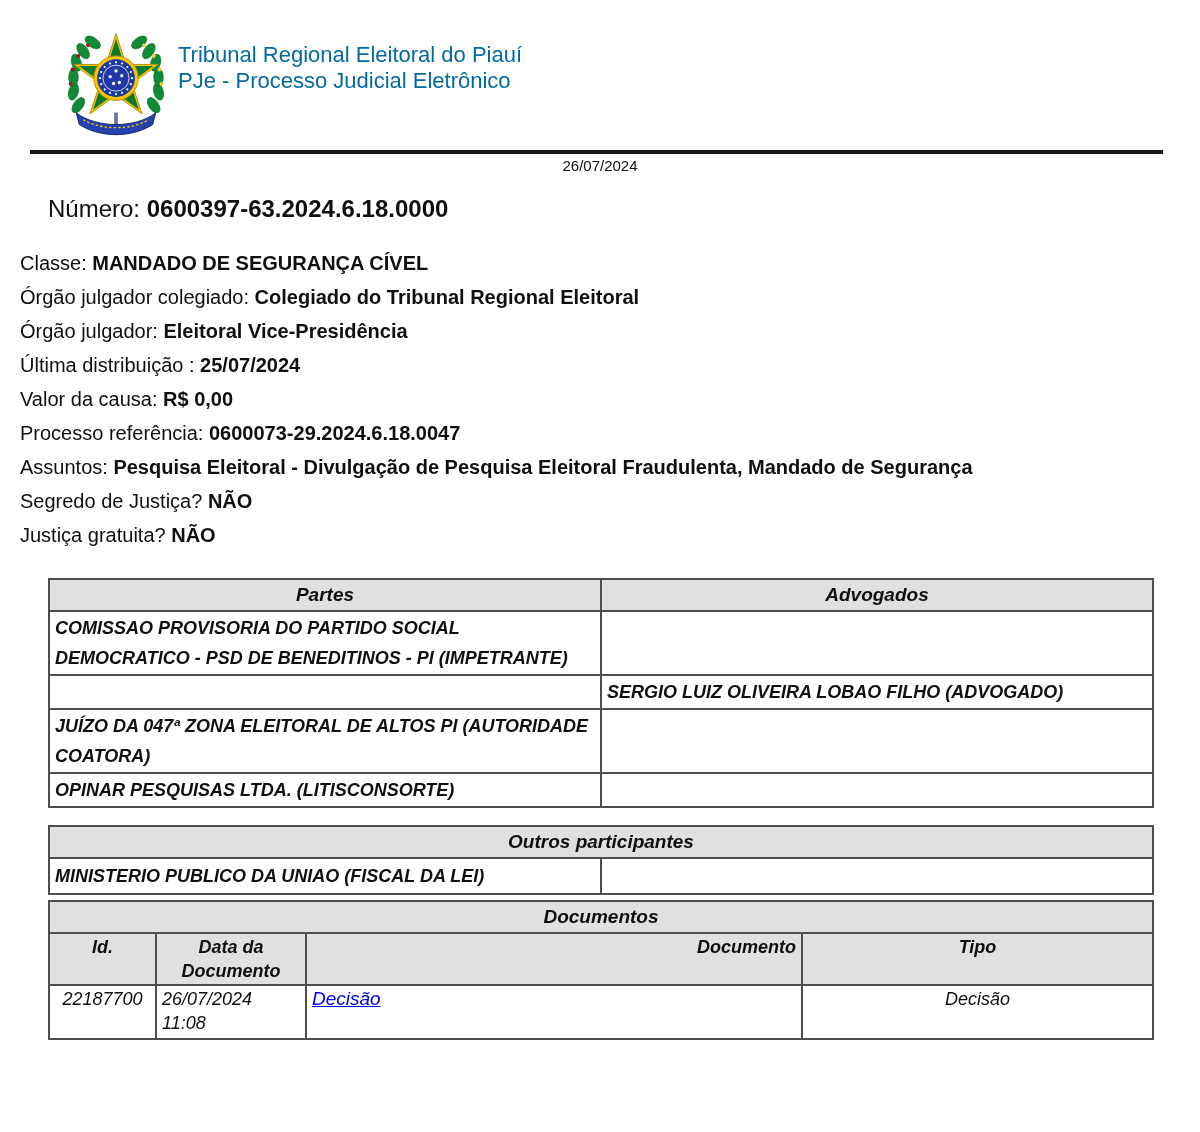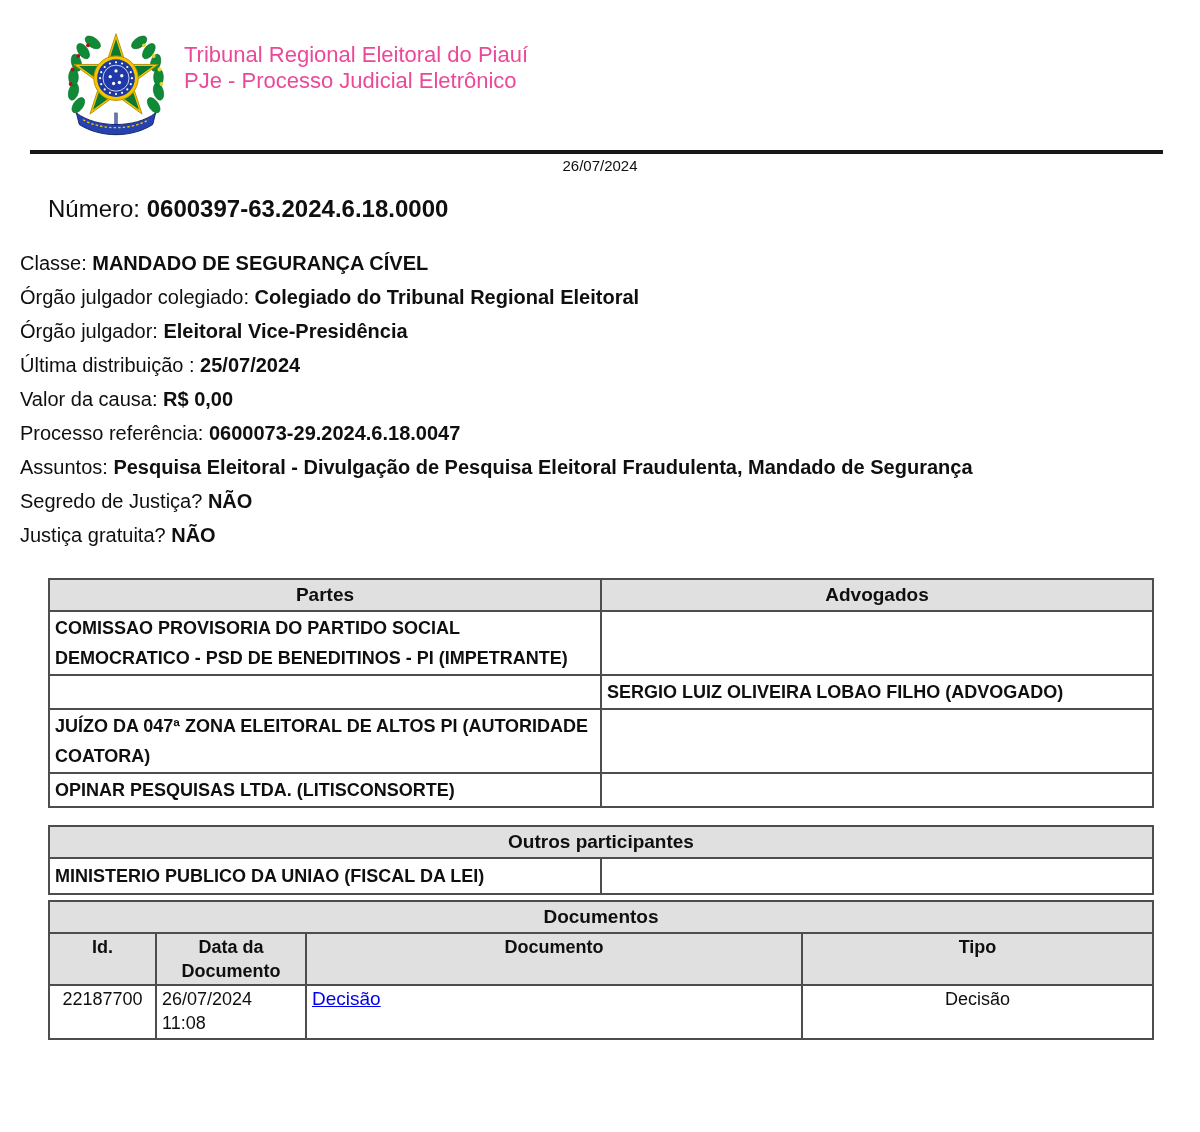--- a/index.html
+++ b/index.html
@@ -7,41 +7,42 @@
     width:1200px;min-height:1132px;
     font-family:"Liberation Sans", sans-serif;
     color:#0f0f0f;
     -webkit-font-smoothing:antialiased;
   }
   .page{position:relative;width:1200px;height:1132px;overflow:hidden;background:#fff;}
 
   
   .header{display:flex;align-items:flex-start;padding:26px 48px 0 58px;}
   .logo{width:116px;height:114px;flex:0 0 auto;}
-  .header-titles{margin-left:10px;padding-top:16px;font-size:22px;line-height:26px;color:#ec4899;}
+  .header-titles{margin-left:4px;padding-top:16px;font-size:22px;line-height:26px;color:#0369a1;}
 
   .rule{margin:10px 37px 0 30px;border-top:4px solid #181818;}
 
   .date-row{margin-top:0;padding:0 48px;text-align:center;font-size:15px;line-height:24px;}
 
   .numero{padding:0 48px;margin-top:16px;font-size:24px;line-height:30px;}
   .v{font-weight:bold;}
 
   
   .fields{padding:0 20px;margin-top:22px;font-size:20px;}
   .field{line-height:34px;}
   .field.assuntos{max-width:992px;}
 
   
   .tblwrap{padding:0 48px;}
   table.tbl{width:1104px;border-collapse:collapse;table-layout:fixed;}
   table.tbl th, table.tbl td{
     border:2px solid #4d4d4d;
     padding:1px 5px;
     word-wrap:break-word;
+    font-style:italic;
   }
   .band{
     background:#e0e0e0;
     font-weight:bold;
     text-align:center;
     font-size:19px;
     height:28px;
     line-height:24px;
   }
   .partes-tbl{margin-top:26px;}
@@ -51,21 +52,21 @@
   }
   .outros-tbl{margin-top:17px;}
   .outros-tbl td{
     font-weight:bold;font-size:18px;line-height:30px;height:32px;vertical-align:middle;
   }
   .docs-tbl{margin-top:5px;}
   .docs-tbl th.colhdr{
     font-size:18px;line-height:24px;vertical-align:top;
     background:#e0e0e0;font-weight:bold;text-align:center;height:48px;
   }
-  .docs-tbl th.colhdr.left{text-align:center;}
+  .docs-tbl th.colhdr.left{text-align:right;}
   .docs-tbl td{
     font-size:18px;line-height:24px;vertical-align:top;height:50px;
   }
   .td-center{text-align:center;}
   .td-left{text-align:left;}
   a.doclink{color:#0000ee;text-decoration:underline;font-size:19px;}
   .col-id{width:107px;}
   .col-data{width:150px;}
   .col-doc{width:496px;}
   .col-tipo{width:351px;}

